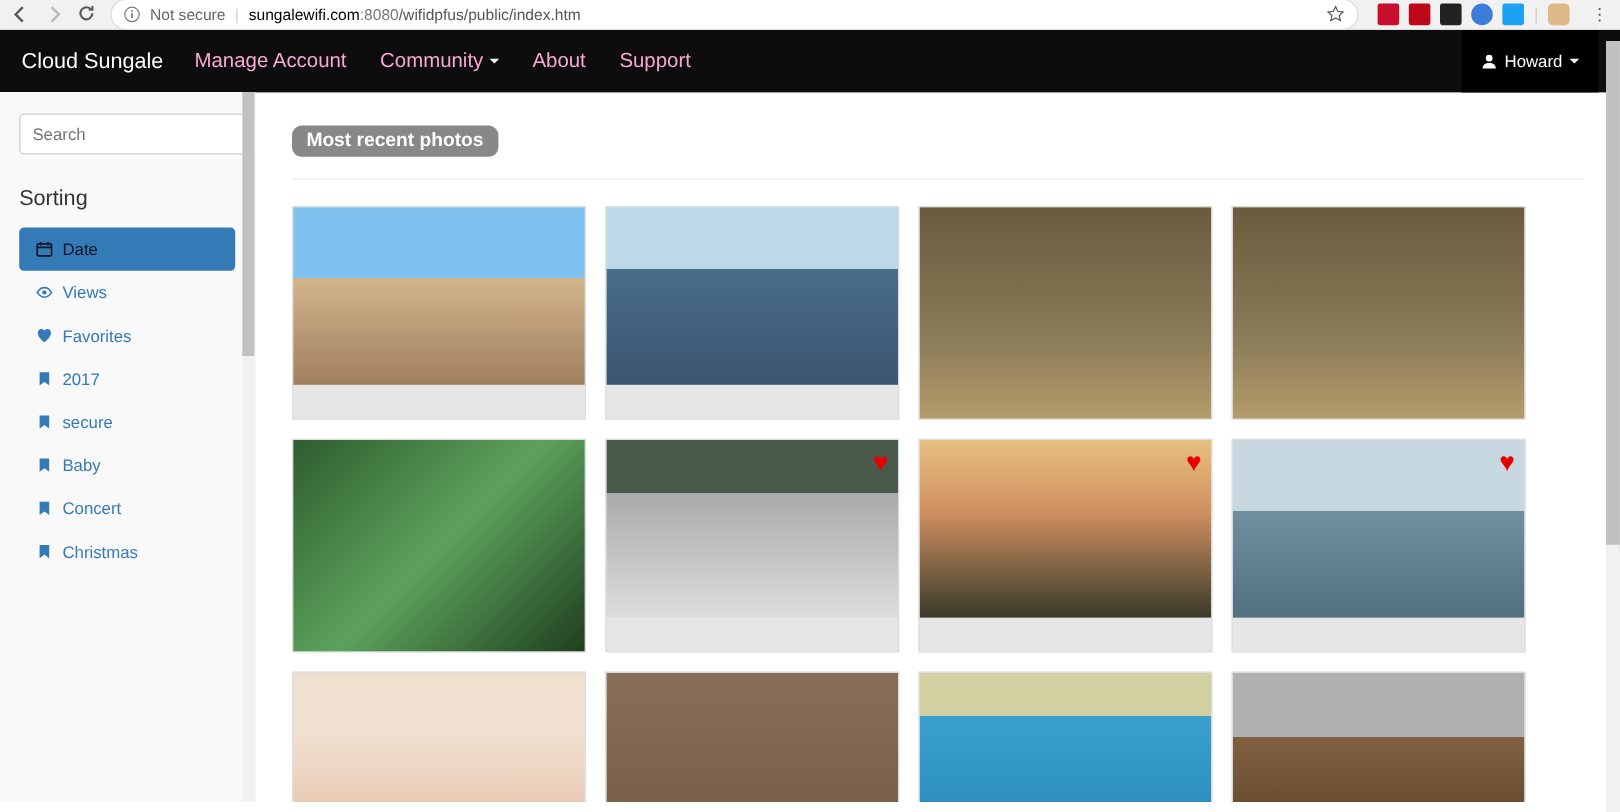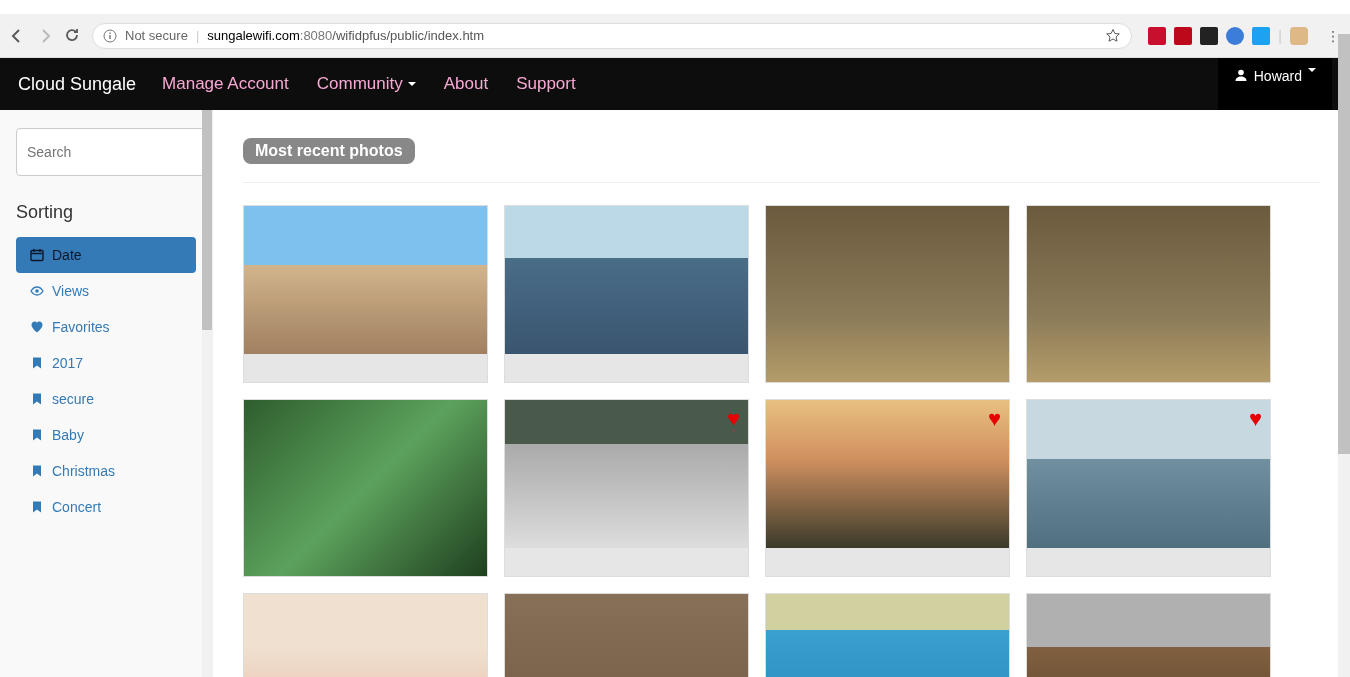--- a/index.html
+++ b/index.html
@@ -1,19 +1,19 @@
 <!DOCTYPE html>
 <html><head>
 <meta charset="utf-8">
 <style>
 * { box-sizing: border-box; margin: 0; padding: 0; }
 body { font-family: "Helvetica Neue", Helvetica, Arial, sans-serif; font-size: 14px; color: #333; background: #fff; width: 1350px; height: 677px; overflow: hidden; }
 
 
-.browser-bar { height: 44px; background: #f1f1f1; border-bottom: 1px solid #ddd; display: flex; align-items: center; padding: 0 8px; gap: 10px; margin-top: 14px; }
+.browser-bar { height: 25px; background: #f1f1f1; border-bottom: 1px solid #ddd; display: flex; align-items: center; padding: 0 8px; gap: 10px; }
 .nav-arrow { width: 18px; height: 18px; display: flex; align-items: center; justify-content: center; color: #5a5a5a; cursor: pointer; }
 .nav-arrow.disabled { color: #bbb; }
 .reload { width: 18px; height: 18px; color: #5a5a5a; cursor: pointer; }
 .url-bar { flex: 1; height: 26px; background: #fff; border: 1px solid #ddd; border-radius: 13px; display: flex; align-items: center; padding: 0 10px; gap: 8px; color: #555; font-size: 13px; }
 .url-bar .info-icon { color: #777; }
 .url-bar .not-secure { color: #666; }
 .url-bar .divider { color: #ccc; }
 .url-text { color: #333; }
 .url-text .host { color: #000; }
 .url-text .port { color: #777; }
@@ -22,30 +22,30 @@
 .ext-icons { display: flex; gap: 8px; align-items: center; padding: 0 6px; }
 .ext-icon { width: 18px; height: 18px; border-radius: 2px; }
 .menu-dots { width: 18px; color: #5a5a5a; text-align: center; }
 
 
 .topnav { height: 52px; background: #0d0d0d; display: flex; align-items: center; padding: 0 18px; color: #fff; }
 .brand { font-size: 18px; font-weight: normal; margin-right: 26px; }
 .navlinks { display: flex; gap: 28px; }
 .navlink { color: #f9a8d4; font-size: 17px; cursor: pointer; display: flex; align-items: center; gap: 5px; }
 .caret { width: 0; height: 0; border-left: 4px solid transparent; border-right: 4px solid transparent; border-top: 4px solid #fff; }
-.user-menu { margin-left: auto; display: flex; align-items: flex-start; gap: 6px; background: #000; padding: 10px 16px; height: 100%; cursor: pointer; }
+.user-menu { margin-left: auto; display: flex; align-items: center; gap: 6px; background: #000; padding: 10px 16px; height: 100%; cursor: pointer; }
 
 
 .content { display: flex; height: calc(677px - 34px - 52px); }
 .sidebar-wrapper { width: 213px; background: #f9f9f9; border-right: 1px solid #eee; overflow-y: auto; padding: 18px 0; position: relative; }
 .sidebar-scrollbar { position: absolute; right: 0; top: 0; width: 10px; height: 100%; background: #f1f1f1; }
 .sidebar-scrollbar-thumb { position: absolute; right: 0; top: 0; width: 10px; height: 220px; background: #c1c1c1; border-radius: 0; }
 .sidebar { padding: 0 16px; }
 .search-row { display: flex; margin-bottom: 26px; }
-.search-input { flex: 1; height: 48px; border: 1px solid #ccc; border-radius: 4px 0 0 4px; padding: 0 10px; font-size: 14px; color: #555; }
+.search-input { flex: 1; height: 34px; border: 1px solid #ccc; border-radius: 4px 0 0 4px; padding: 0 10px; font-size: 14px; color: #555; }
 .sorting-heading { font-size: 18px; color: #333; margin-bottom: 14px; font-weight: normal; }
 .sort-list { list-style: none; }
 .sort-item { padding: 10px 14px; border-radius: 4px; color: #337ab7; cursor: pointer; display: flex; align-items: center; gap: 8px; font-size: 14px; }
 .sort-item.active { background: #337ab7; color: #0f172a; }
 .sort-icon { width: 14px; display: inline-flex; }
 
 .main { flex: 1; padding: 28px 30px; overflow-y: auto; }
 .page-title-wrap { border-bottom: 1px solid #eee; padding-bottom: 18px; margin-bottom: 22px; }
 .page-title { display: inline-block; background: #888; color: #fff; font-size: 16px; font-weight: bold; padding: 4px 12px; border-radius: 8px; }
 
@@ -216,29 +216,29 @@
               </svg>
             </span>
             <span>Baby</span>
           </li>
           <li class="sort-item">
             <span class="sort-icon">
               <svg width="14" height="14" viewBox="0 0 14 14" fill="currentColor">
                 <path d="M3 1.5h8v11L7 9.5 3 12.5z"></path>
               </svg>
             </span>
+            <span>Concert</span>
+          </li>
+          <li class="sort-item">
+            <span class="sort-icon">
+              <svg width="14" height="14" viewBox="0 0 14 14" fill="currentColor">
+                <path d="M3 1.5h8v11L7 9.5 3 12.5z"></path>
+              </svg>
+            </span>
             <span>Christmas</span>
-          </li>
-          <li class="sort-item">
-            <span class="sort-icon">
-              <svg width="14" height="14" viewBox="0 0 14 14" fill="currentColor">
-                <path d="M3 1.5h8v11L7 9.5 3 12.5z"></path>
-              </svg>
-            </span>
-            <span>Concert</span>
           </li>
         </ul>
     </div>
     <div class="sidebar-scrollbar">
       <div class="sidebar-scrollbar-thumb"></div>
     </div>
   </div>
 
   <div class="main">
     <div class="page-title-wrap">

